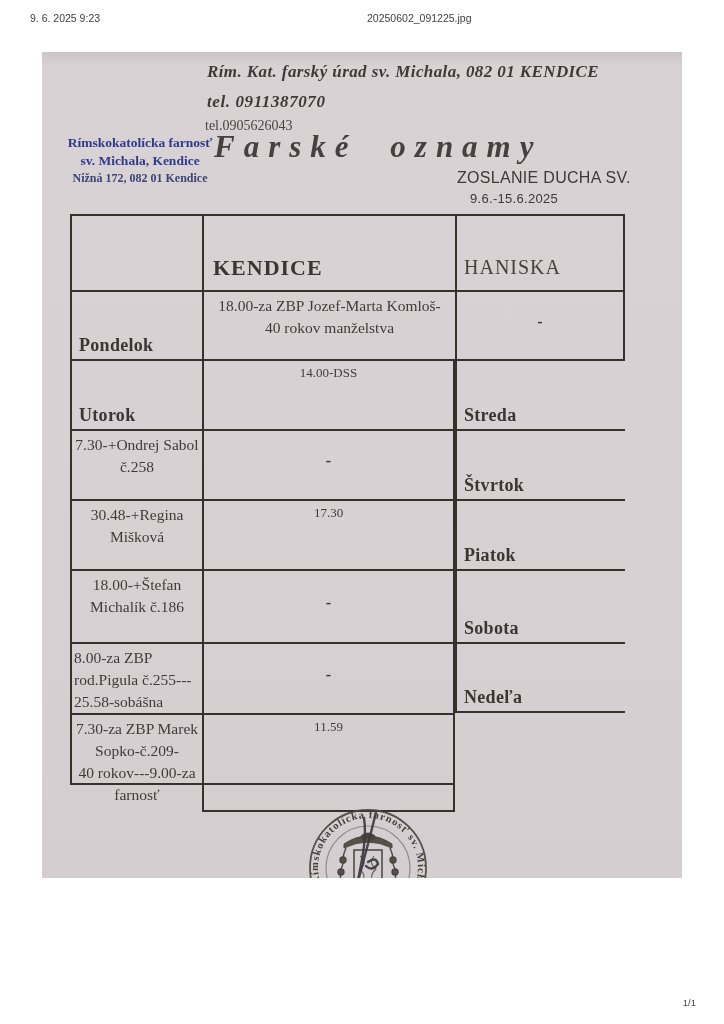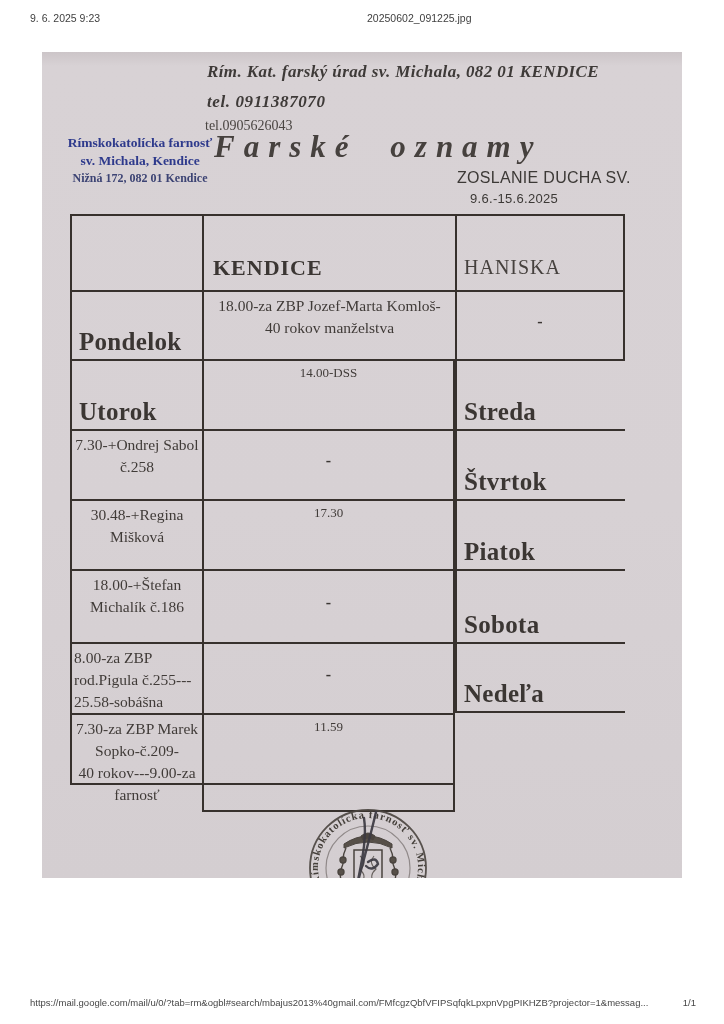--- a/index.html
+++ b/index.html
@@ -45,21 +45,21 @@
     font-family:Liberation Serif, serif;
     margin-top:12px;
     --bd:#37312d;
   }
   .c  { position:relative; border-left:2px solid var(--bd); border-top:2px solid var(--bd); background:transparent; }
   .rc { border-right:2px solid var(--bd); }
   .bb { border-bottom:2px solid var(--bd); }
   .extra-cell { grid-column:2; grid-row:9; border-left:2px solid var(--bd); border-right:2px solid var(--bd); border-bottom:2px solid var(--bd); border-top:none; }
 
   .day-cell { display:flex; align-items:flex-end; padding:0 0 3px 7px; }
-  .day-label { font-size:25px; font-weight:700; color:#3b3633; letter-spacing:.3px; }
+  .day-label { font-size:18px; font-weight:700; color:#3b3633; letter-spacing:.3px; }
 
   .hdr-kendice { display:flex; align-items:flex-end; padding:0 0 9px 9px; font-size:22px; font-weight:700; color:#3b3633; letter-spacing:1px; }
   .hdr-haniska { display:flex; align-items:flex-end; padding:0 0 11px 7px; font-size:20px; color:#46413e; letter-spacing:1px; }
 
   .mass { padding-top:3px; font-size:15.5px; color:#403b38; line-height:1.42; text-align:center; }
   .mass .line-left { text-align:left; padding-left:2px; }
   .mass.left-block { text-align:left; padding-left:2px; }
 
   .han-val  { padding-top:4px; font-size:13px; color:#403b38; text-align:center; }
   .han-dash { display:flex; align-items:center; justify-content:center; font-size:16px; font-weight:700; color:#3b3633; padding-bottom:8px; }
@@ -202,16 +202,15 @@
       </g>
     </svg>
 
     <div class="abs sig-block">
       <div>Rím. kat.  farský úrad</div>
       
     </div>
 
   </div>
 
-  <div class="pf-url">https://mail.google.com/mail/u/0/?tab=rm&amp;ogbl#search/mbajus2013%40gmail.com/FMfcgzQbfVFIPSqfqkLpxpnVpgPIKHZB?projector=1&amp;messag...</div>
   <div class="pf-page">1/1</div>
 
 </div>
 
 </body></html>

